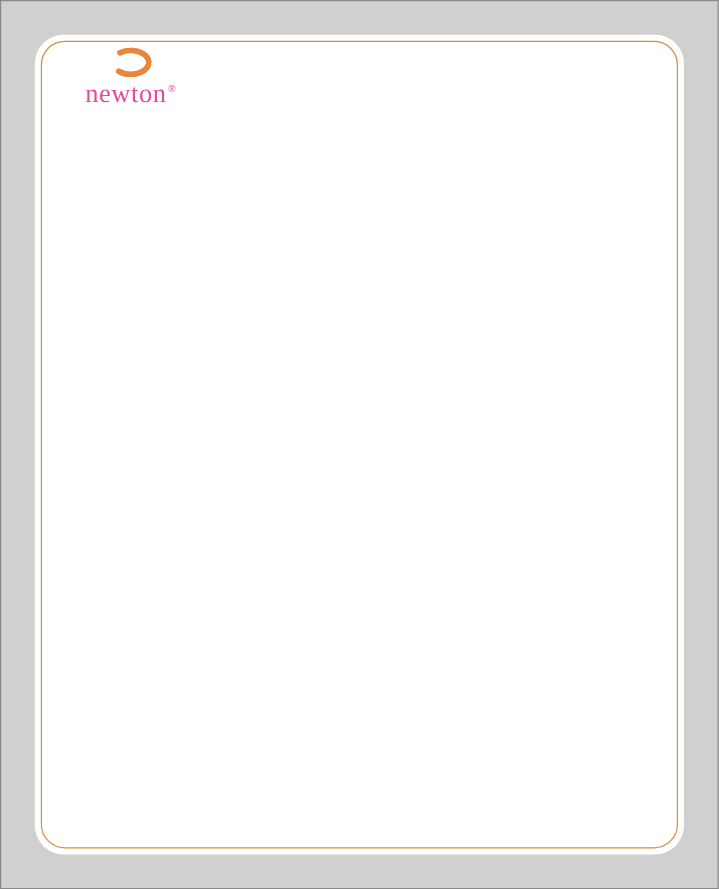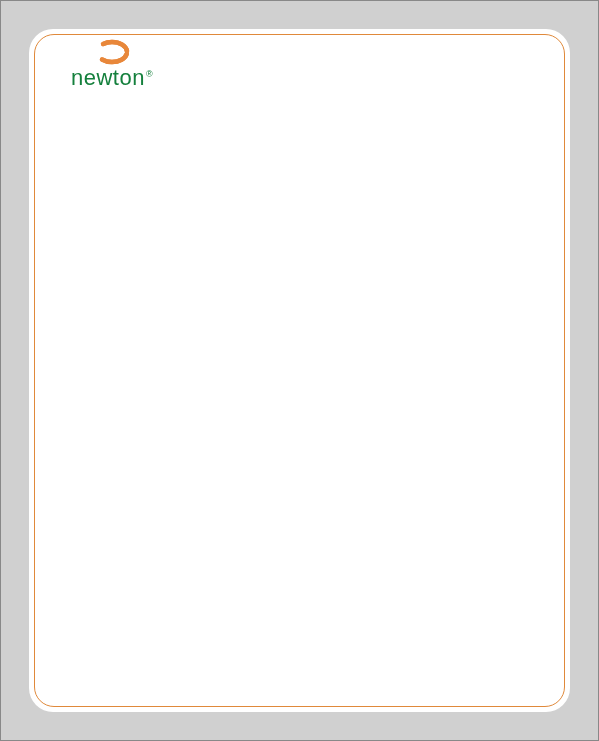--- a/index.html
+++ b/index.html
@@ -50,22 +50,22 @@
     }
     
     .logo-icon {
       width: 36px;
       height: 26px;
       margin-bottom: 2px;
     }
     
     .logo-text {
       font-size: 22px;
-      color: #15803d;
-      font-family: Liberation Sans, sans-serif;
+      color: #ec4899;
+      font-family: Liberation Serif, serif;
       letter-spacing: 0.5px;
       line-height: 1;
       position: relative;
     }
     
     .registered {
       font-size: 9px;
       vertical-align: super;
       margin-left: 1px;
     }

